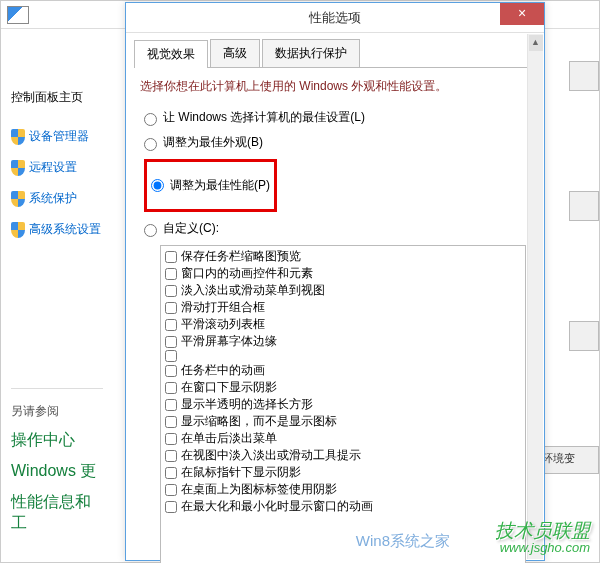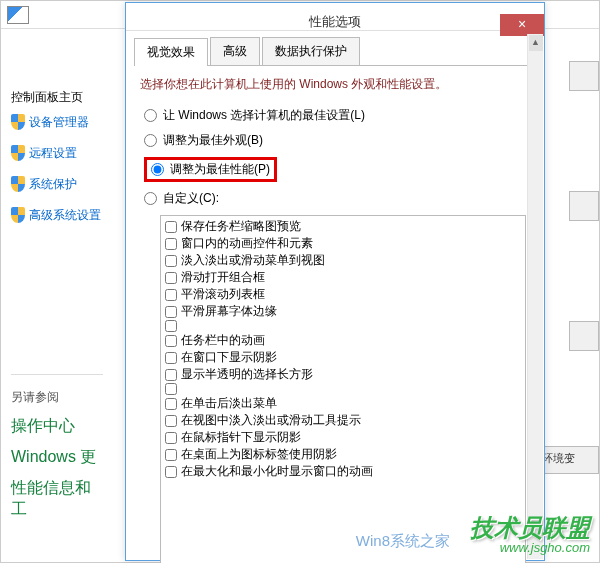--- a/index.html
+++ b/index.html
@@ -2,51 +2,51 @@
 <html><head>
 <meta charset="utf-8">
 <style>
 * { box-sizing: border-box; margin: 0; padding: 0; }
 body { font-family: "Microsoft YaHei", "SimSun", sans-serif; font-size: 12px; background: #fff; width: 600px; height: 563px; overflow: hidden; position: relative; }
 .bgwin { position: absolute; left: 0; top: 0; width: 600px; height: 563px; background: #fff; border: 1px solid #ccc; }
 .bgwin .titlebar { height: 28px; background: #fff; border-bottom: 1px solid #ddd; display: flex; align-items: center; padding-left: 6px; }
 .bgwin .titleicon { width: 22px; height: 18px; background: linear-gradient(135deg,#3a8ee6 40%,#fff 40%); border: 1px solid #888; }
 .bgwin .content { display: flex; }
 .sidebar { width: 110px; padding: 60px 8px 8px 10px; }
-.sidebar-title { color: #000; margin-bottom: 8px; font-size: 12px; }
-.side-link { display: flex; align-items: flex-start; margin-bottom: 14px; cursor: pointer; }
+.sidebar-title { color: #000; margin-bottom: 22px; font-size: 12px; }
+.side-link { display: flex; align-items: flex-end; margin-bottom: 14px; cursor: pointer; }
 .side-link .shield { width: 14px; height: 16px; margin-right: 4px; background: conic-gradient(#f6c142 0 90deg,#3a8ee6 90deg 180deg,#f6c142 180deg 270deg,#3a8ee6 270deg); border-radius: 2px 2px 50% 50%; }
 .side-link span { color: #0066cc; font-size: 12px; }
 .side-sep { height: 1px; background: #ddd; margin: 150px 0 14px 0; }
 .side-sub { color: #555; margin-bottom: 10px; }
 .side-plain { color: #15803d; margin-bottom: 10px; cursor: pointer; font-size: 16px; }
 .rightpanel { position: absolute; right: 0; top: 60px; width: 30px; }
 .rbtn { height: 30px; width: 30px; border: 1px solid #bbb; background: #f0f0f0; margin-bottom: 100px; }
 .rbtn2 { height: 28px; width: 60px; border: 1px solid #bbb; background: #f0f0f0; position: absolute; right: 0; top: 445px; font-size: 11px; padding: 4px 2px; color:#333; }
 
 .dialog { position: absolute; left: 125px; top: 2px; width: 420px; height: 559px; background: #fff; border: 1px solid #5aa0e0; box-shadow: 0 0 8px rgba(0,0,0,0.15); }
-.dlg-title { height: 17px; background: #fff; display: flex; align-items: center; justify-content: center; position: relative; border-bottom: 1px solid #e0e0e0; margin-top: 11px; }
+.dlg-title { height: 30px; background: #fff; display: flex; align-items: center; justify-content: center; position: relative; border-bottom: 1px solid #e0e0e0; }
 .dlg-title-text { font-size: 13px; color: #333; }
 .dlg-close { position: absolute; right: 0; top: 0; width: 44px; height: 22px; background: #c75050; color: #fff; text-align: center; line-height: 20px; font-size: 14px; cursor: pointer; }
 .dlg-body { padding: 6px 8px; }
 .tabs { display: flex; border-bottom: 1px solid #bbb; margin-bottom: 10px; }
 .tab { padding: 5px 12px; border: 1px solid #bbb; border-bottom: none; background: #fff; margin-right: 2px; font-size: 12px; cursor: pointer; position: relative; }
 .tab.active { background: #fff; top: 1px; }
 .tab:not(.active) { background: #f4f4f4; }
 .instruction { margin: 6px 0 14px 6px; font-size: 12px; color: #7f1d1d; }
 .radio-group { margin-left: 10px; }
-.radio-row { display: flex; align-items: center; margin-bottom: 8px; font-size: 12px; }
+.radio-row { display: flex; align-items: flex-end; margin-bottom: 8px; font-size: 12px; }
 .radio-row input { margin-right: 6px; }
-.highlight { border: 3px solid #e30000; padding: 1px 4px; display: inline-flex; align-items: center; }
+.highlight { border: 3px solid #e30000; padding: 15px 4px; display: inline-flex; align-items: center; }
 .checklist { border: 1px solid #bbb; margin: 6px 10px 0 26px; height: 422px; overflow-y: auto; padding: 2px 4px; background: #fff; }
 .check-row { display: flex; align-items: center; font-size: 12px; line-height: 17px; }
 .check-row input { margin-right: 4px; width: 12px; height: 12px; }
 
 .watermark { position: absolute; right: 10px; bottom: 8px; font-style: italic; }
-.wm1 { font-size: 24px; font-weight: bold; color: #34b24a; text-shadow: 1px 1px 0 #fff, 2px 2px 3px rgba(0,0,0,0.3); }
+.wm1 { font-size: 19px; font-weight: normal; color: #34b24a; text-shadow: 1px 1px 0 #fff, 2px 2px 3px rgba(0,0,0,0.3); }
 .wm2 { font-size: 13px; color: #34b24a; display: block; text-align: right; margin-top: -4px; }
 .wm3 { position: absolute; right: 150px; bottom: 12px; color: #6aa0d8; font-size: 15px; opacity: .85; }
 .scrollbar-fake { position: absolute; right: 1px; top: 31px; bottom: 1px; width: 16px; background: #f0f0f0; border-left: 1px solid #e4e4e4; }
 .sb-btn { width: 14px; height: 16px; background: #e0e0e0; margin: 1px auto; text-align: center; font-size: 9px; color: #666; line-height: 15px; }
 </style>
 </head>
 <body>
 
 <div class="bgwin">
   <div class="titlebar">
@@ -153,20 +153,21 @@
       <label class="check-row">
           <input type="checkbox" style="">
           <span>在窗口下显示阴影</span>
         </label>
       <label class="check-row">
           <input type="checkbox" style="">
           <span>显示半透明的选择长方形</span>
         </label>
       <label class="check-row">
           <input type="checkbox" style="">
+          <span>显示缩略图，而不是显示图标</span>
         </label>
       <label class="check-row">
           <input type="checkbox" style="">
           <span>在单击后淡出菜单</span>
         </label>
       <label class="check-row">
           <input type="checkbox" style="">
           <span>在视图中淡入淡出或滑动工具提示</span>
         </label>
       <label class="check-row">

